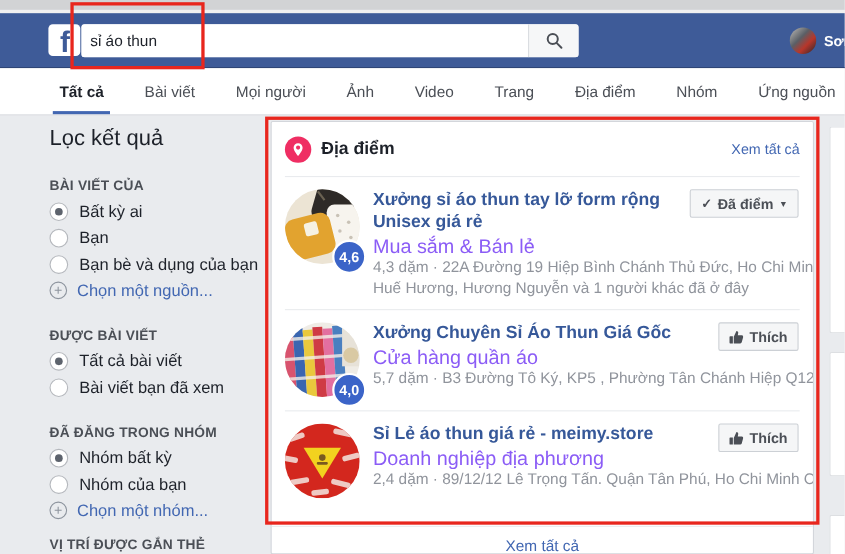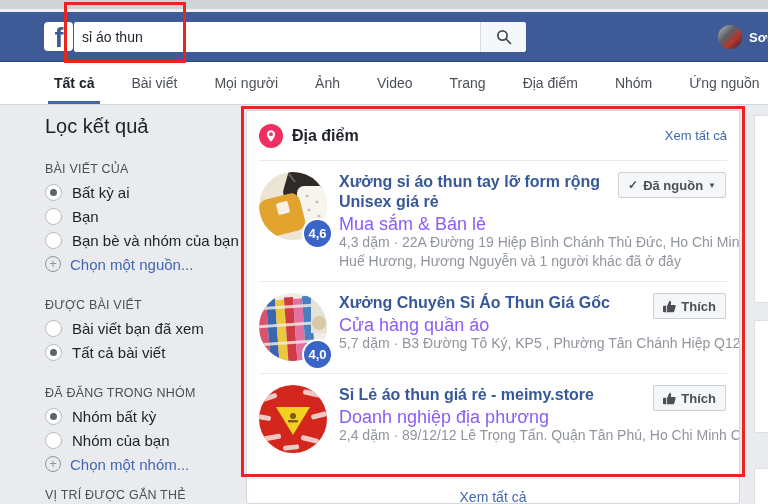--- a/index.html
+++ b/index.html
@@ -25,21 +25,21 @@
   .hdr-name { color:#fff; font-size:13px; font-weight:bold; }
   
   .tabbar { position:absolute; left:0; top:62px; width:768px; height:43px; background:#fff; border-bottom:1px solid #d3d6db;
     display:flex; align-items:stretch; padding-left:54px; column-gap:37px; overflow:hidden;text-align:right; }
   .tab { display:flex; align-items:center; font-size:14px; color:#4b4f56; position:relative; cursor:pointer; white-space:nowrap; }
   .tab.active { font-weight:bold; color:#1d2129; }
   .tab.active::after { content:""; position:absolute; left:-6px; right:-6px; bottom:0; height:3px; background:#4267b2; }
   
   .sidebar { position:absolute; left:45px; top:112px; width:196px; }
   .sidebar h2 { font-size:20px; font-weight:500; color:#1d2129; line-height:28px; }
-  .fheading { margin:22px 0 4px; font-size:12.5px; font-weight:normal; color:#4b4f56; letter-spacing:.2px; }
+  .fheading { margin:22px 0 4px; font-size:12.5px; font-weight:bold; color:#4b4f56; letter-spacing:.2px; }
   .fgroup-last .fheading { margin-top:12px; }
   .fopt { display:flex; align-items:center; gap:10px; height:24px; font-size:15px; color:#1d2129; cursor:pointer; white-space:nowrap; }
   .radio { width:17px; height:17px; border-radius:50%; border:1px solid #b5b8bd; background:#fff; position:relative; flex:0 0 17px; }
   .radio.checked::after { content:""; position:absolute; left:4px; top:4px; width:7px; height:7px; border-radius:50%; background:#5d636d; }
   .flink { display:flex; align-items:center; gap:9px; height:24px; font-size:15px; color:#4267b2; font-weight:500; cursor:pointer; white-space:nowrap; }
   .plus-circle { width:16px; height:16px; border-radius:50%; border:1px solid #8d949e; color:#8d949e; font-size:13px; line-height:14px; text-align:center; flex:0 0 16px; }
   
   .card { position:absolute; left:246px; top:110px; width:494px; height:394px; background:#fff; border:1px solid #d3d6db; border-radius:2px; overflow:hidden; }
   .card-header { height:49px; display:flex; align-items:center; padding:0 12px; }
   .pin-badge { width:24px; height:24px; border-radius:50%; background:#ef2e63; display:flex; align-items:center; justify-content:center; flex:0 0 24px; }
@@ -118,37 +118,37 @@
     <div class="fopt">
       <span class="radio checked"></span>
       <span>Bất kỳ ai</span>
     </div>
     <div class="fopt">
       <span class="radio"></span>
       <span>Bạn</span>
     </div>
     <div class="fopt">
       <span class="radio"></span>
-      <span>Bạn bè và nhóm của bạn</span>
+      <span>Bạn bè và dụng của bạn</span>
     </div>
     <div class="flink">
       <span class="plus-circle">+</span>
       <span>Chọn một nguồn...</span>
     </div>
   </div>
 
   <div class="fgroup">
     <div class="fheading">ĐƯỢC BÀI VIẾT</div>
     <div class="fopt">
+      <span class="radio checked"></span>
+      <span>Tất cả bài viết</span>
+    </div>
+    <div class="fopt">
       <span class="radio"></span>
       <span>Bài viết bạn đã xem</span>
-    </div>
-    <div class="fopt">
-      <span class="radio checked"></span>
-      <span>Tất cả bài viết</span>
     </div>
   </div>
 
   <div class="fgroup">
     <div class="fheading">ĐÃ ĐĂNG TRONG NHÓM</div>
     <div class="fopt">
       <span class="radio checked"></span>
       <span>Nhóm bất kỳ</span>
     </div>
     <div class="fopt">
@@ -202,21 +202,21 @@
       <div class="rating-badge">4,6</div>
     </div>
     <div class="rbody">
       <a class="rtitle">Xưởng sỉ áo thun tay lỡ form rộng Unisex giá rẻ</a>
       <div class="rcat">Mua sắm &amp; Bán lẻ</div>
       <div class="raddr">4,3 dặm · 22A Đường 19 Hiệp Bình Chánh Thủ Đức, Ho Chi Minh C...</div>
       <div class="rsocial">Huế Hương, Hương Nguyễn và 1 người khác đã ở đây</div>
     </div>
     <button class="like-btn">
       <span class="checkmark">✓</span>
-      <span>Đã nguồn</span>
+      <span>Đã điểm</span>
       <span class="caret">▼</span>
     </button>
   </div>
   <div class="divider"></div>
 
   <div class="row row2">
     <div class="avatar-wrap">
       <svg width="68" height="68" viewBox="0 0 68 68">
         <defs>
             <clipPath id="c2">

